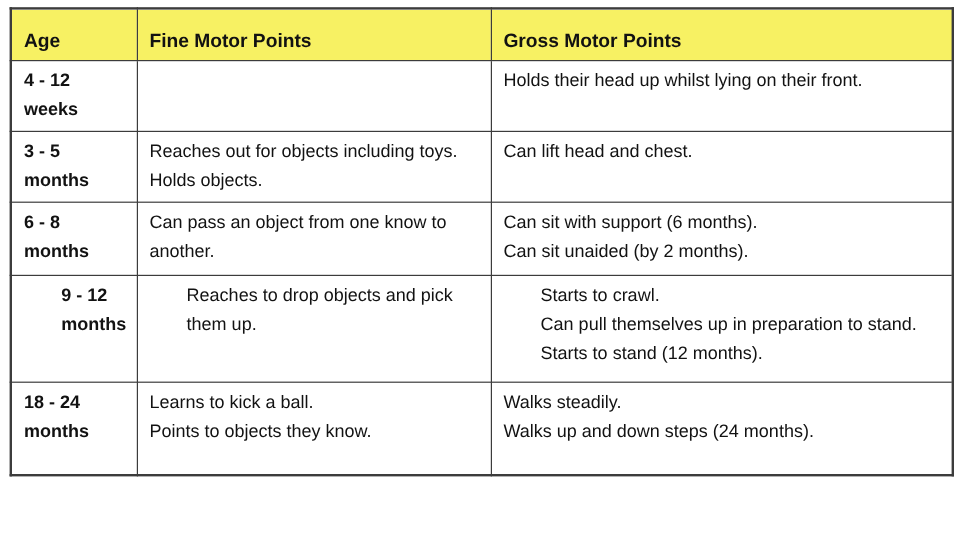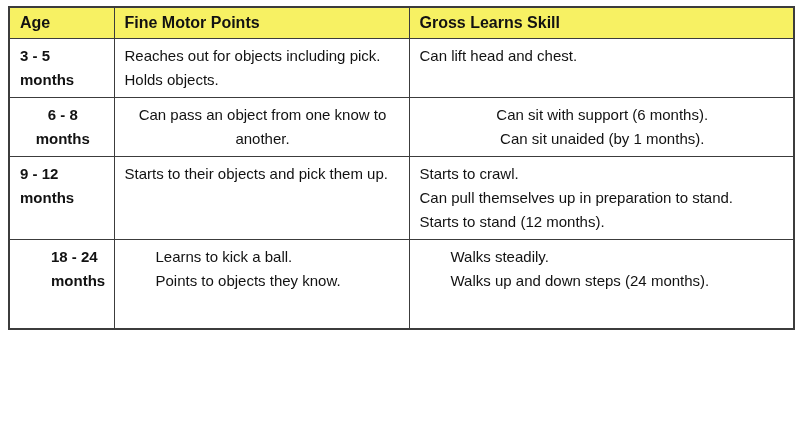--- a/index.html
+++ b/index.html
@@ -35,67 +35,72 @@
     font-weight: normal;
     overflow: hidden;
   }
   thead th {
     background: #f7f163;
     font-weight: bold;
     font-size: 16px;
     height: 22px;
     line-height: 22px;
     vertical-align: middle;
-    padding-top: 4px;
+    padding-top: 16px;
     padding-bottom: 4px;
   }
   td.age-cell {
     font-weight: bold;
   }
   
   tbody tr:nth-child(1) td { height: 24px; }
-  tbody tr:nth-child(2) td { height: 48px; text-align: center; }
+  tbody tr:nth-child(2) td { height: 48px; }
   tbody tr:nth-child(3) td { height: 50px; margin-top: 21px; }
   tbody tr:nth-child(4) td { height: 78px; padding-left: 41px; }
   tbody tr:nth-child(5) td { height: 66px; }
   tbody tr:nth-child(6) td { height: 76px; }
 </style>
 </head>
 <body>
 
 <div class="table-wrap">
   <table class="skills">
     <colgroup>
       <col class="c-age">
       <col class="c-fine">
       <col class="c-gross">
     </colgroup>
     <thead>
       <tr>
         <th>Age</th>
         <th>Fine Motor Points</th>
-        <th>Gross Learns Skill</th>
+        <th>Gross Motor Points</th>
       </tr>
     </thead>
     <tbody>
       <tr>
+        <td class="age-cell">4 - 12 weeks</td>
+        <td></td>
+        <td>Holds their head up whilst lying on their front.</td>
+      </tr>
+      <tr>
         <td class="age-cell">3 - 5 months</td>
-        <td>Reaches out for objects including pick.
+        <td>Reaches out for objects including toys.
 Holds objects.</td>
         <td>Can lift head and chest.</td>
       </tr>
       <tr>
         <td class="age-cell">6 - 8 months</td>
         <td>Can pass an object from one know to another.</td>
         <td>Can sit with support (6 months).
-Can sit unaided (by 1 months).</td>
+Can sit unaided (by 2 months).</td>
       </tr>
       <tr>
         <td class="age-cell">9 - 12 months</td>
-        <td>Starts to their objects and pick them up.</td>
+        <td>Reaches to drop objects and pick them up.</td>
         <td>Starts to crawl.
 Can pull themselves up in preparation to stand.
 Starts to stand (12 months).</td>
       </tr>
       <tr>
         <td class="age-cell">18 - 24 months</td>
         <td>Learns to kick a ball.
 Points to objects they know.</td>
         <td>Walks steadily.
 Walks up and down steps (24 months).</td>

